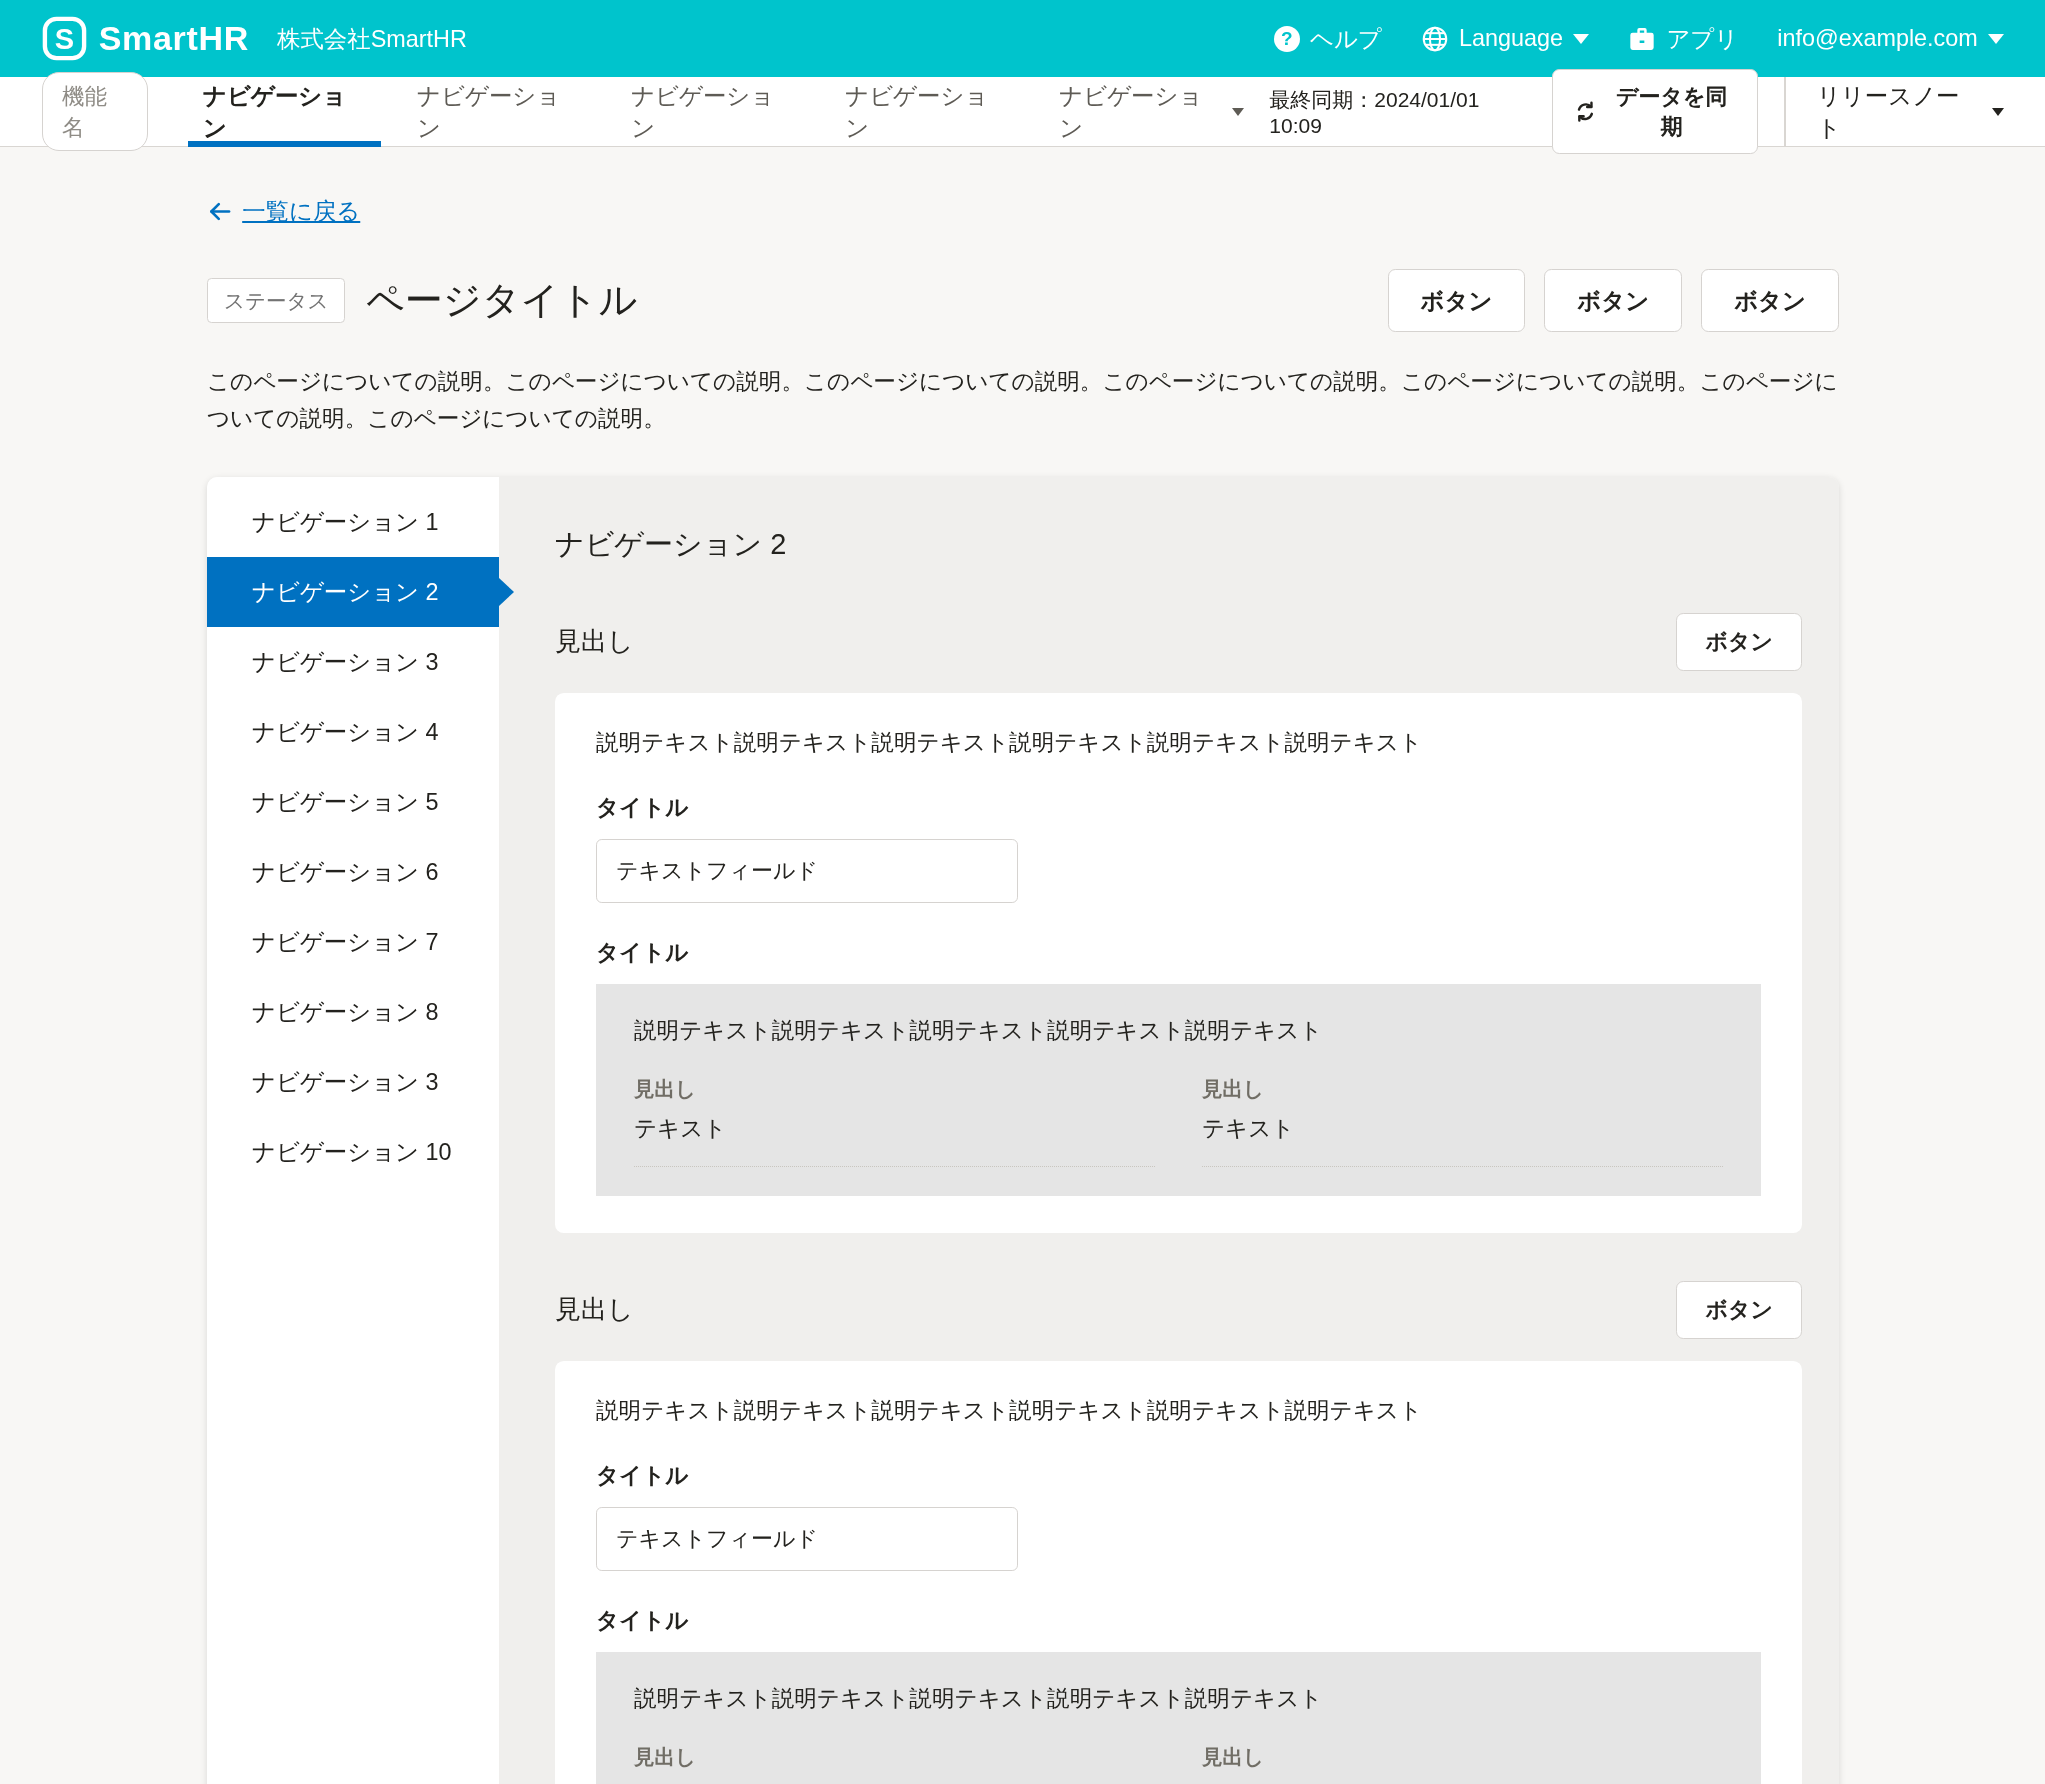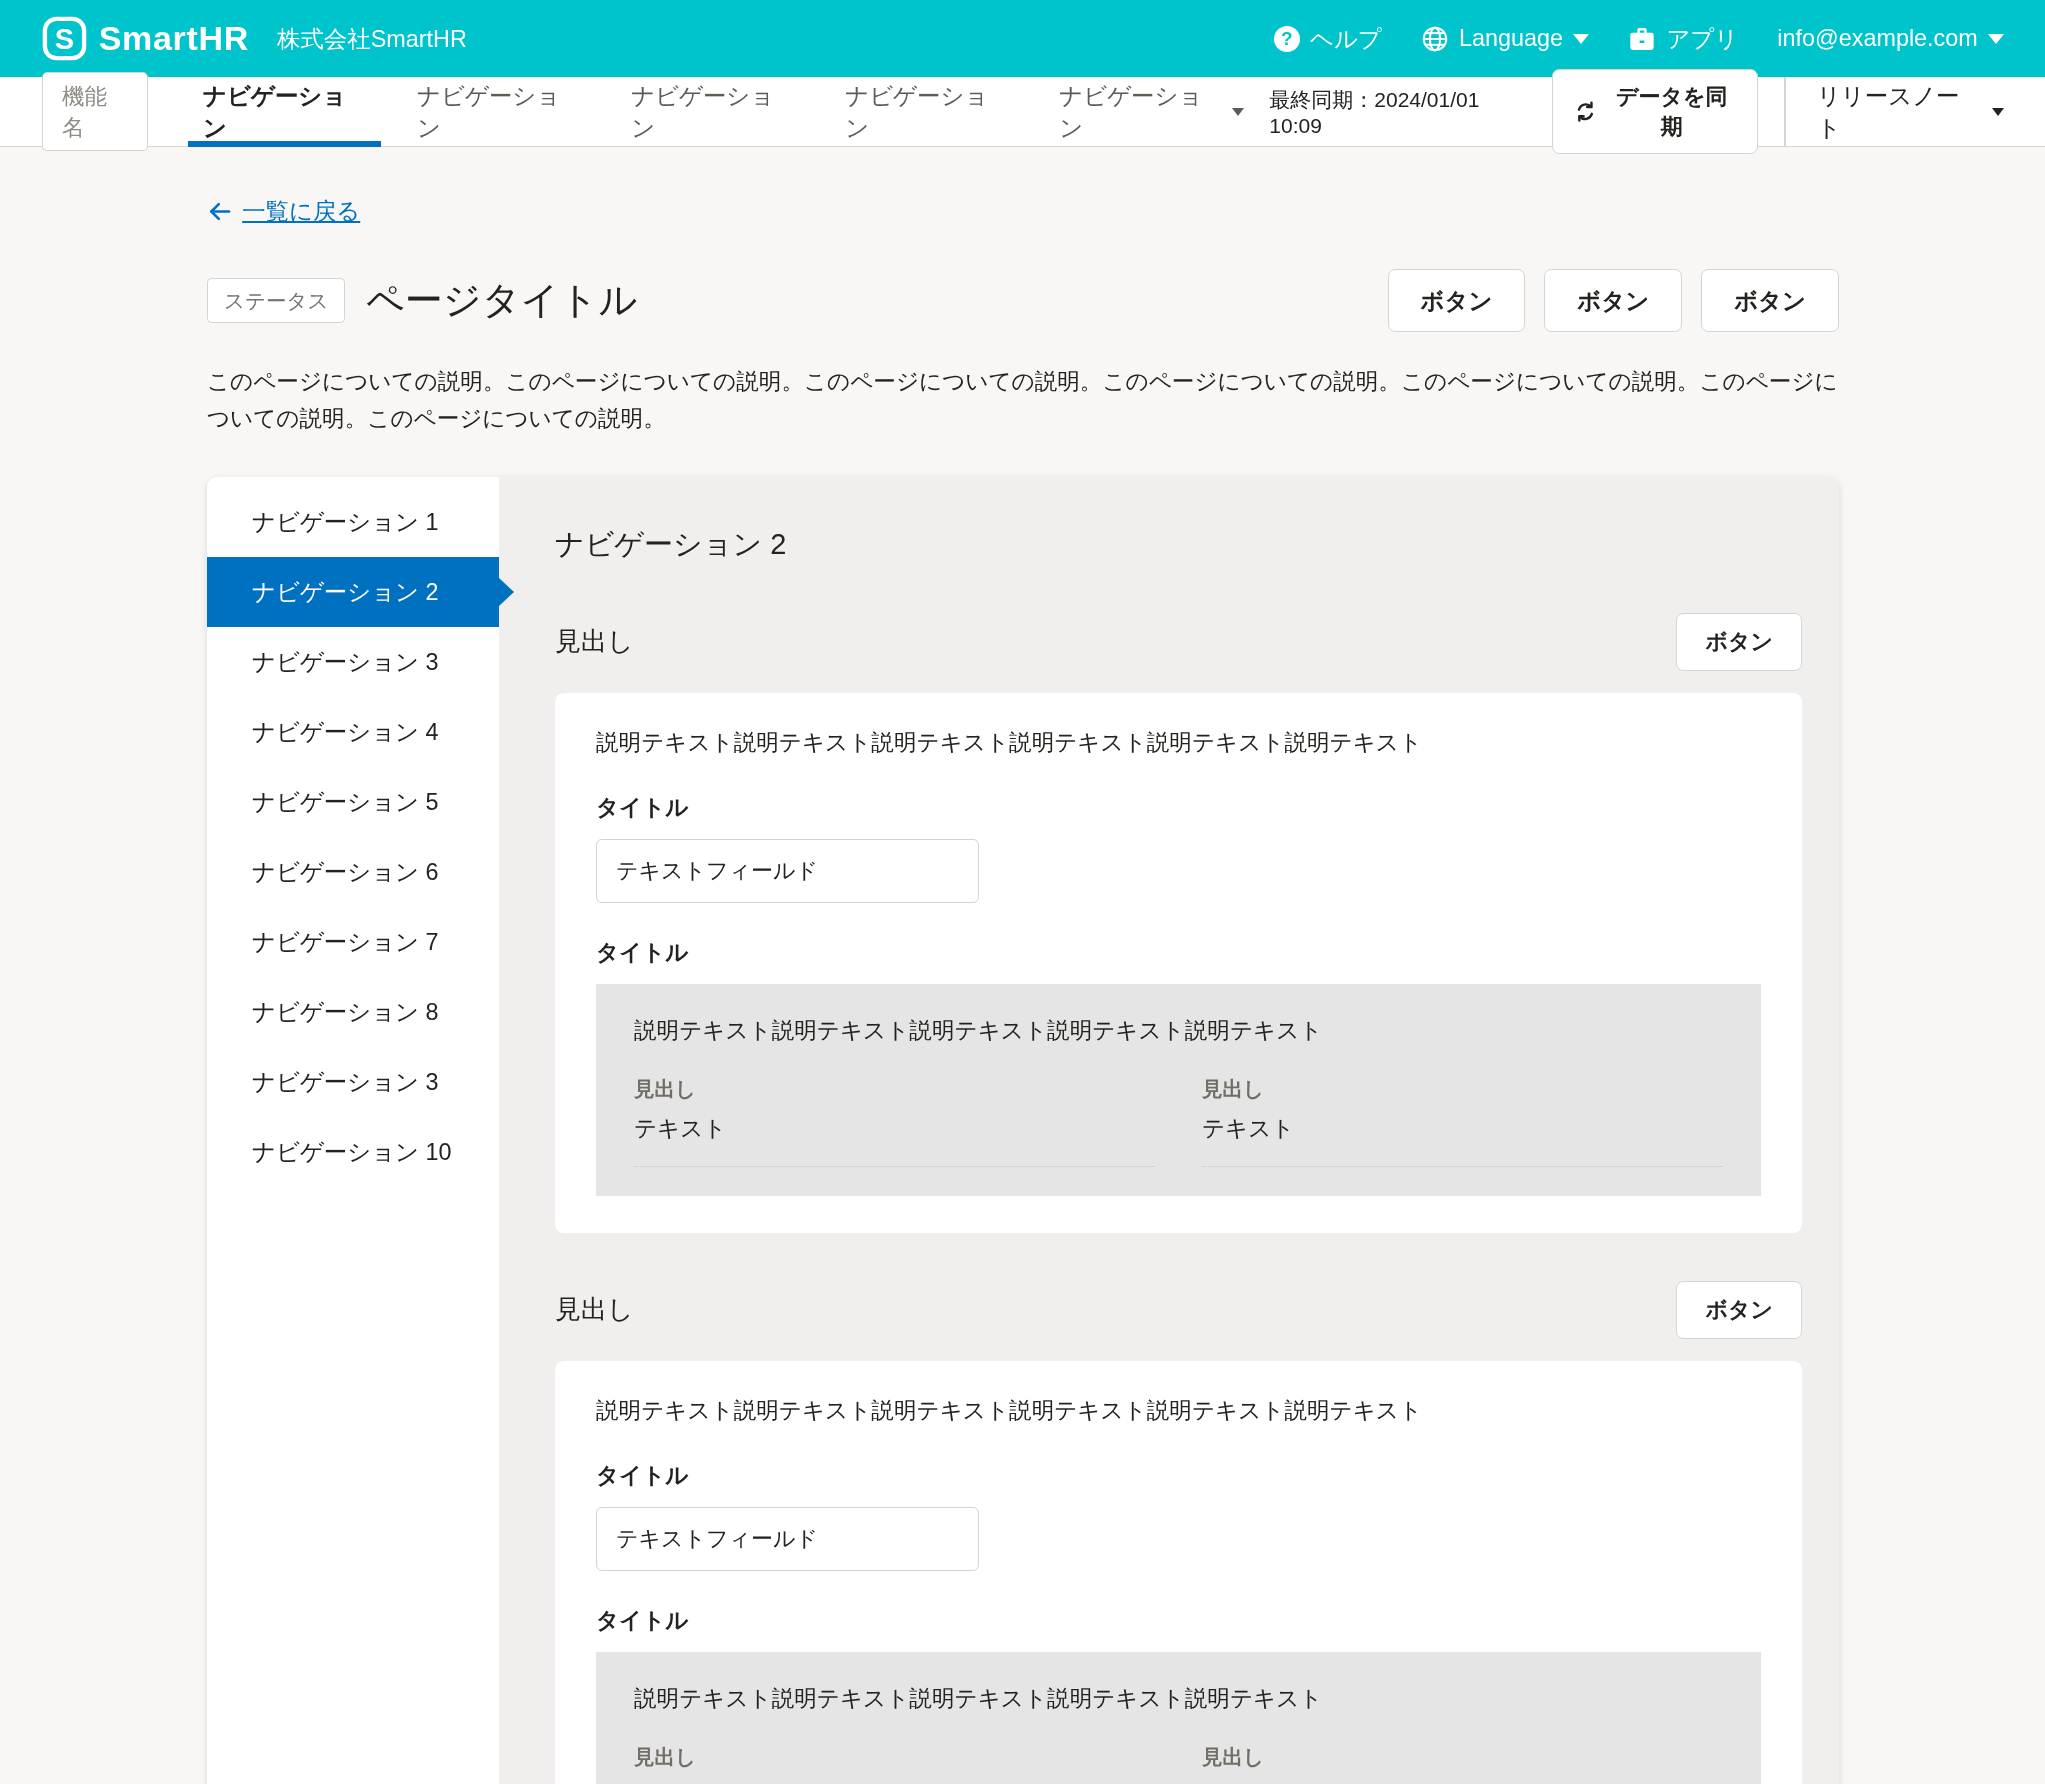--- a/index.html
+++ b/index.html
@@ -18,21 +18,21 @@
   .header-item { display:flex; align-items:center; gap:10.2px; cursor:pointer; }
   .q-icon { width:26px; height:26px; border-radius:50%; background:#fff; color:#00c4cc;
     font-weight:bold; font-size:19px; display:flex; align-items:center; justify-content:center; }
   .caret { width:0; height:0; border-left:8px solid transparent; border-right:8px solid transparent;
     border-top:10.2px solid currentColor; display:inline-block; }
   .caret.small { border-left-width:6.6px; border-right-width:6.6px; border-top-width:8.8px; }
 
   
   .app-nav { height:70px; background:#fff; border-bottom:1.5px solid #d9d6d2;
     display:flex; align-items:center; padding:0 42px; }
-  .feature-badge { border:1.5px solid #d6d3d0; border-radius:5px; padding:7.3px 19px;
+  .feature-badge { border:1.5px solid #d6d3d0; border-radius:17px; padding:7.3px 19px;
     color:#8f8c86; font-size:22.6px; background:#fff; }
   .tabs { display:flex; height:70px; margin-left:29px; }
   .tab { position:relative; display:flex; align-items:center; gap:10.2px; padding:0 25.6px;
     font-size:23.4px; color:#5e5b55; cursor:pointer; }
   .tab.active { color:#23221e; font-weight:bold; }
   .tab.active::after { content:""; position:absolute; left:10.2px; right:10.2px; bottom:0;
     height:5.8px; background:#0071c1; }
   .tab .caret { color:#5e5b55; }
   .nav-right { margin-left:auto; display:flex; align-items:center; height:100%; }
   .last-sync { font-size:21px; color:#23221e; }
@@ -72,21 +72,21 @@
   .panel { flex:1; background:#f0efed; padding:42px 37px 41px 56px; min-width:0; }
   .panel-title { font-size:29px; font-weight:400; margin-top:5.8px; }
   .section { margin-top:42px; }
   .section-head { display:flex; align-items:center; justify-content:space-between; min-height:70px; }
   .section-heading { font-size:26px; font-weight:400; }
   .sec-btn { padding:13px 28px; font-size:22px; }
   .card { background:#fff; border-radius:8.8px; margin-top:16px; padding:34px 41px 37px; }
   .card-desc { font-size:22.6px; }
   .form-group { margin-top:34px; }
   .field-label { display:block; font-size:22.6px; font-weight:bold; margin-bottom:16px; }
-  .text-field { width:383px; height:64px; border:1.5px solid #d6d3d0; border-radius:5.8px;
+  .text-field { width:422px; height:64px; border:1.5px solid #d6d3d0; border-radius:5.8px;
     padding:0 19px; font-size:22px; color:#23221e; background:#fff;
     font-family:"Liberation Sans","DejaVu Sans",sans-serif; }
   .sub-box { background:#e5e5e5; padding:31px 38px 29px; }
   .sub-desc { font-size:22.6px; }
   .cols { margin-top:29px; display:flex; gap:47px; }
   .col { flex:1; border-bottom:1.5px dotted #c9c6c0; padding-bottom:22px; }
   .col-head { font-size:20.5px; font-weight:bold; color:#706d65; }
   .col-text { margin-top:10.2px; font-size:22.6px; }
 </style>
 </head>

